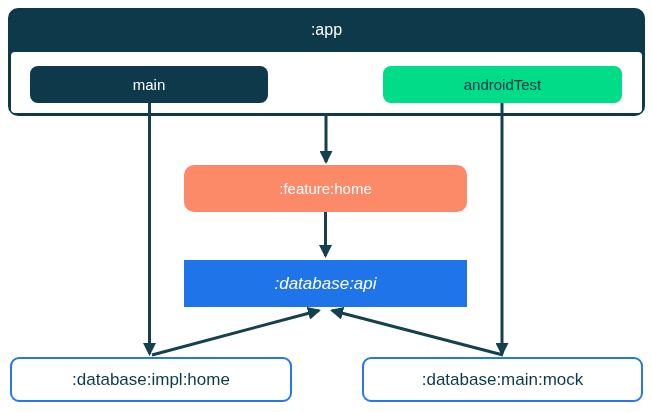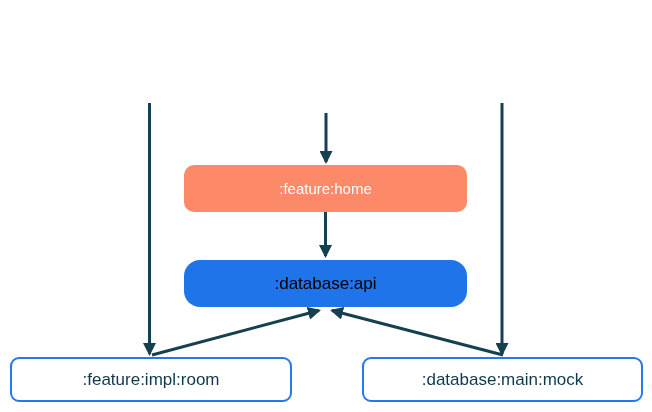--- a/index.html
+++ b/index.html
@@ -68,23 +68,24 @@
     width: 283px; height: 47px;
     background: #fc8a68;
     color: #ffffff;
     border-radius: 10px;
     font-size: 15px;
   }
   .database-api {
     left: 184px; top: 260px;
     width: 283px; height: 47px;
     background: #1f74ea;
-    color: #000000;
-    border-radius: 16px;
+    color: #ffffff;
+    border-radius: 0;
     font-size: 17px;
+    font-style: italic;
   }
   .impl-box {
     top: 357px;
     height: 45px;
     background: #ffffff;
     border: 2px solid #2477ec;
     color: #0d394b;
     border-radius: 9px;
     font-size: 17px;
   }
@@ -95,26 +96,33 @@
     left: 0; top: 0;
     width: 652px; height: 412px;
     pointer-events: none;
   }
 </style>
 </head>
 <body>
 
 <div class="canvas">
 
+  <div class="app-container">
+    <div class="app-title">:app</div>
+    <div class="app-body">
+      <div class="node source-set-main">main</div>
+      <div class="node source-set-androidtest">androidTest</div>
+    </div>
+  </div>
 
   <div class="node feature-home">:feature:home</div>
 
   <div class="node database-api">:database:api</div>
 
-  <div class="node impl-box impl-room">:feature:impl:room</div>
+  <div class="node impl-box impl-room">:database:impl:home</div>
 
   <div class="node impl-box impl-mock">:database:main:mock</div>
 
   <svg class="edges-layer" width="652" height="412" viewBox="0 0 652 412" xmlns="http://www.w3.org/2000/svg">
     <defs>
       <marker id="arrowhead" markerUnits="userSpaceOnUse" markerWidth="13" markerHeight="13" viewBox="0 0 13 13" refX="11" refY="6.5" orient="auto">
         <path d="M0,0 L13,6.5 L0,13 Z" fill="#15404f"></path>
       </marker>
     </defs>
     <g stroke="#15404f" stroke-width="3" fill="none">

